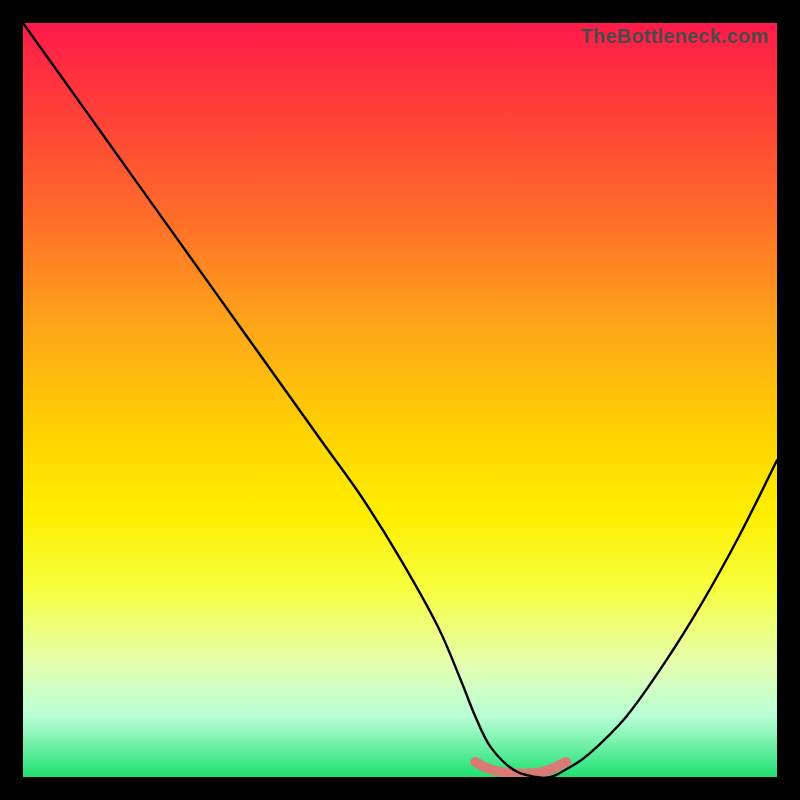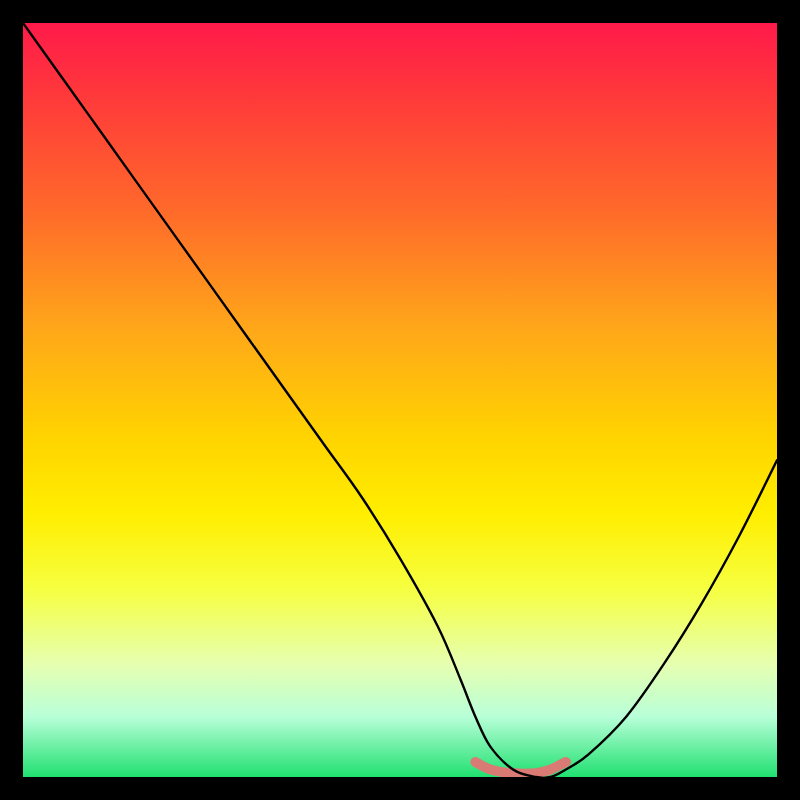--- a/index.html
+++ b/index.html
@@ -52,18 +52,19 @@
     top: 0;
     width: 754px;
     height: 754px;
   }
 </style>
 </head>
 <body>
 
 <div class="frame">
   <div class="plot-area">
+    <span class="watermark">TheBottleneck.com</span>
     <svg class="curve" viewBox="0 0 754 754" preserveAspectRatio="none">
       <path fill="none" stroke="#d97a74" stroke-width="10" stroke-linecap="round" d="M 452.4 738.92 C 454.9133333333333 740.1766666666666, 461.19666666666666 744.575, 467.48 746.46 C 473.7633333333334 748.345, 482.56 749.6016666666667, 490.1 750.23 C 497.64000000000004 750.8583333333333, 506.4366666666667 750.8583333333333, 512.72 750.23 C 519.0033333333333 749.6016666666667, 522.7733333333333 748.345, 527.8 746.46 C 532.8266666666666 744.575, 540.3666666666667 740.1766666666666, 542.88 738.92" id="zone-path"></path>
       <path fill="none" stroke="#000000" stroke-width="2.4" stroke-linecap="round" d="M 0 0 C 6.283333333333334 8.796666666666662, 25.133333333333333 35.186666666666625, 37.7 52.77999999999997 C 50.26666666666667 70.37333333333332, 62.83333333333334 87.96666666666674, 75.4 105.56000000000006 C 87.96666666666667 123.15333333333338, 100.53333333333333 140.74666666666658, 113.1 158.33999999999992 C 125.66666666666666 175.93333333333325, 138.23333333333335 193.52666666666667, 150.8 211.12 C 163.36666666666667 228.71333333333334, 175.93333333333334 246.30666666666664, 188.5 263.9 C 201.06666666666666 281.49333333333334, 213.63333333333333 299.0866666666667, 226.2 316.68 C 238.76666666666665 334.2733333333333, 251.33333333333331 351.8666666666667, 263.9 369.46 C 276.46666666666664 387.0533333333333, 289.03333333333336 404.64666666666665, 301.6 422.24 C 314.1666666666667 439.83333333333337, 326.73333333333335 456.16999999999996, 339.3 475.02 C 351.8666666666667 493.87, 364.43333333333334 513.9766666666667, 377 535.34 C 389.56666666666666 556.7033333333334, 404.6466666666667 583.0933333333334, 414.70000000000005 603.2 C 424.7533333333334 623.3066666666667, 431.0366666666667 640.9000000000001, 437.32 655.98 C 443.6033333333333 671.06, 447.37333333333333 682.3699999999999, 452.4 693.68 C 457.4266666666666 704.99, 461.19666666666666 715.0433333333333, 467.48 723.84 C 473.7633333333334 732.6366666666668, 482.56 741.4333333333334, 490.1 746.46 C 497.64000000000004 751.4866666666667, 506.4366666666667 752.7433333333333, 512.72 754 C 519.0033333333333 755.2566666666667, 522.7733333333333 755.2566666666667, 527.8 754 C 532.8266666666666 752.7433333333333, 536.5966666666667 750.23, 542.88 746.46 C 549.1633333333333 742.69, 555.4466666666667 740.1766666666667, 565.5 731.38 C 575.5533333333333 722.5833333333333, 590.6333333333334 708.76, 603.2 693.68 C 615.7666666666667 678.5999999999999, 628.3333333333333 659.75, 640.9 640.9 C 653.4666666666667 622.05, 666.0333333333333 601.9433333333333, 678.6 580.5799999999999 C 691.1666666666667 559.2166666666666, 703.7333333333333 536.5966666666667, 716.3 512.72 C 728.8666666666666 488.84333333333336, 747.7166666666667 449.88666666666666, 754 437.32" id="curve-path"></path>
     </svg>
   </div>
 </div>
 
 </body></html>

